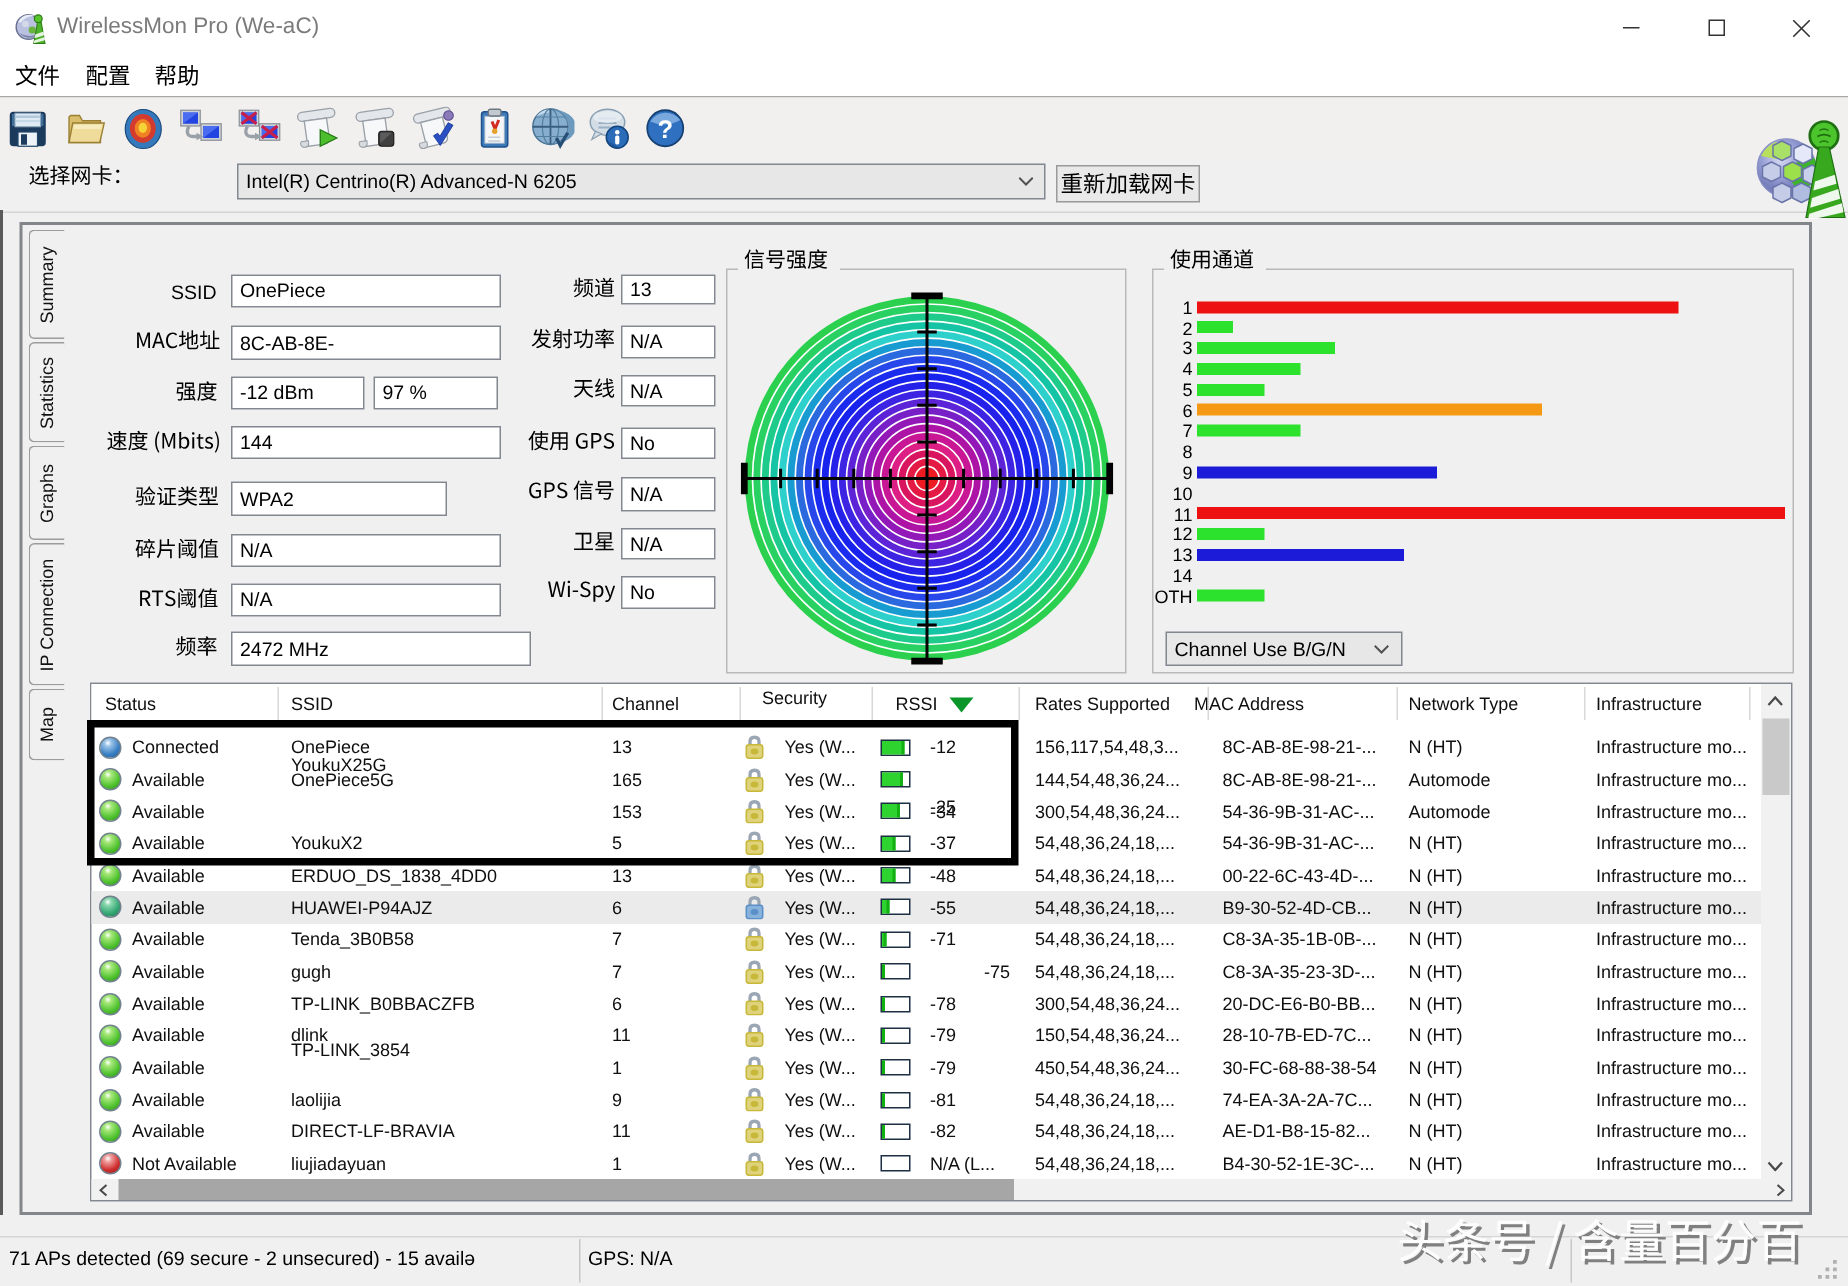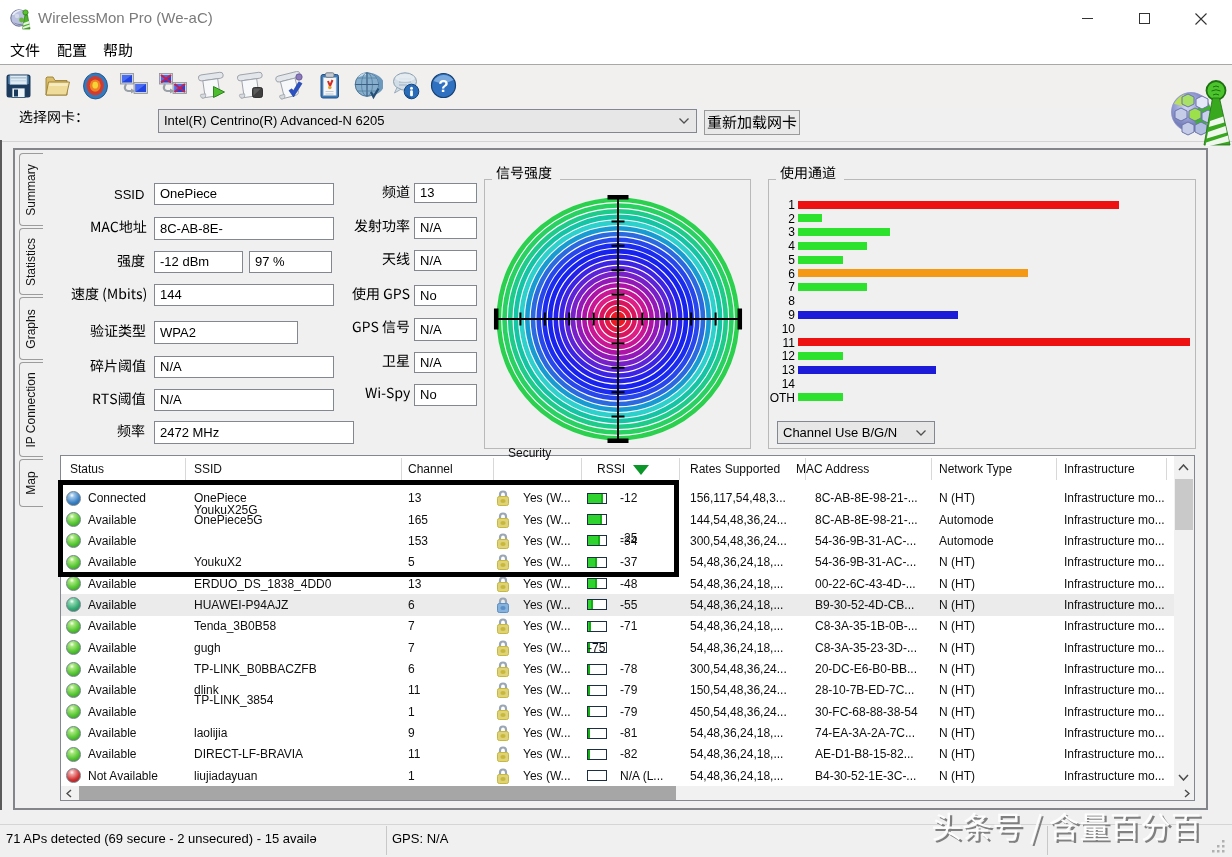--- a/index.html
+++ b/index.html
@@ -292,21 +292,21 @@
 <div class="abs" style="left:760px;top:390.6px;width:35px;text-align:right;font-size:12px">OTH</div>
 <div class="bar" style="left:798px;top:393.4px;width:45px;background:#2ce22c"></div>
 <div class="tb" style="left:777px;top:421px;width:158px;height:23px;line-height:21px;background:#e7e7e7">Channel Use B/G/N<svg style="position:absolute;right:8px;top:8px" width="10" height="6" viewBox="0 0 10 6">
       <path d="M0.5 0.5 L5 5 L9.5 0.5" fill="none" stroke="#505050" stroke-width="1.3"></path>
     </svg></div>
 <div class="abs" style="left:60px;top:455px;width:1135px;height:346px;background:#fff;border:1px solid #828790"></div>
 <div class="abs" style="left:61px;top:456px;width:1133px;height:30px;background:#fff"></div>
 <div class="hdr" style="left:70px;top:462px">Status</div>
 <div class="hdr" style="left:194px;top:462px">SSID</div>
 <div class="hdr" style="left:408px;top:462px">Channel</div>
-<div class="hdr" style="left:508px;top:446px">Security</div>
+<div class="hdr" style="left:508px;top:458px">Security</div>
 <div class="hdr" style="left:597px;top:462px">RSSI</div>
 <div class="hdr" style="left:690px;top:462px">Rates Supported</div>
 <div class="hdr" style="left:796px;top:462px">MAC Address</div>
 <div class="hdr" style="left:939px;top:462px">Network Type</div>
 <div class="hdr" style="left:1064px;top:462px">Infrastructure</div>
 <div class="abs" style="left:185px;top:458px;width:1px;height:22px;background:#d8d8d8"></div>
 <div class="abs" style="left:401px;top:458px;width:1px;height:22px;background:#d8d8d8"></div>
 <div class="abs" style="left:493px;top:458px;width:1px;height:22px;background:#d8d8d8"></div>
 <div class="abs" style="left:581px;top:458px;width:1px;height:22px;background:#d8d8d8"></div>
 <div class="abs" style="left:679px;top:458px;width:1px;height:22px;background:#d8d8d8"></div>
@@ -450,21 +450,21 @@
 <div class="cell" style="left:408px;top:640.6px">7</div>
 <svg class="abs" style="left:496px;top:639.6px" width="14" height="16" viewBox="0 0 14 16">
 <path d="M4 7 L4 4.5 Q4 1.5 7 1.5 Q10 1.5 10 4.5 L10 7" fill="none" stroke="#9aa6b4" stroke-width="2.2"></path>
 <rect x="1.5" y="6.5" width="11" height="9" rx="1.8" fill="#ded27a" stroke="#c8b83a" stroke-width="1"></rect>
 <ellipse cx="7" cy="11" rx="2.6" ry="2" fill="#c8b83a"></ellipse>
   </svg>
 <div class="cell" style="left:523px;top:640.6px">Yes (W...</div>
 <div class="abs" style="left:587px;top:642.1px;width:20px;height:11px;border:1px solid #1d2f42;background:#fff">
     <div style="position:absolute;left:0;top:0;height:9px;width:2px;background:#2fd32f;border-right:2px solid #12b012;"></div>
   </div>
-<div class="cell" style="left:588px;top:640.6px">-75</div>
+<div class="cell" style="left:656px;top:640.6px">-75</div>
 <div class="cell" style="left:690px;top:640.6px">54,48,36,24,18,...</div>
 <div class="cell" style="left:815px;top:640.6px">C8-3A-35-23-3D-...</div>
 <div class="cell" style="left:939px;top:640.6px">N (HT)</div>
 <div class="cell" style="left:1064px;top:640.6px">Infrastructure mo...</div>
 <div class="sphere" style="left:66px;top:661.5px;background:radial-gradient(circle at 38% 26%,#ffffff 0%,#a8e87c 18%,#52c431 60%,#2d8c1a 100%);border:1px solid #72828e"></div>
 <div class="cell" style="left:88px;top:662.0px">Available</div>
 <div class="cell" style="left:194px;top:662.0px">TP-LINK_B0BBACZFB</div>
 <div class="cell" style="left:408px;top:662.0px">6</div>
 <svg class="abs" style="left:496px;top:661.0px" width="14" height="16" viewBox="0 0 14 16">
 <path d="M4 7 L4 4.5 Q4 1.5 7 1.5 Q10 1.5 10 4.5 L10 7" fill="none" stroke="#9aa6b4" stroke-width="2.2"></path>

